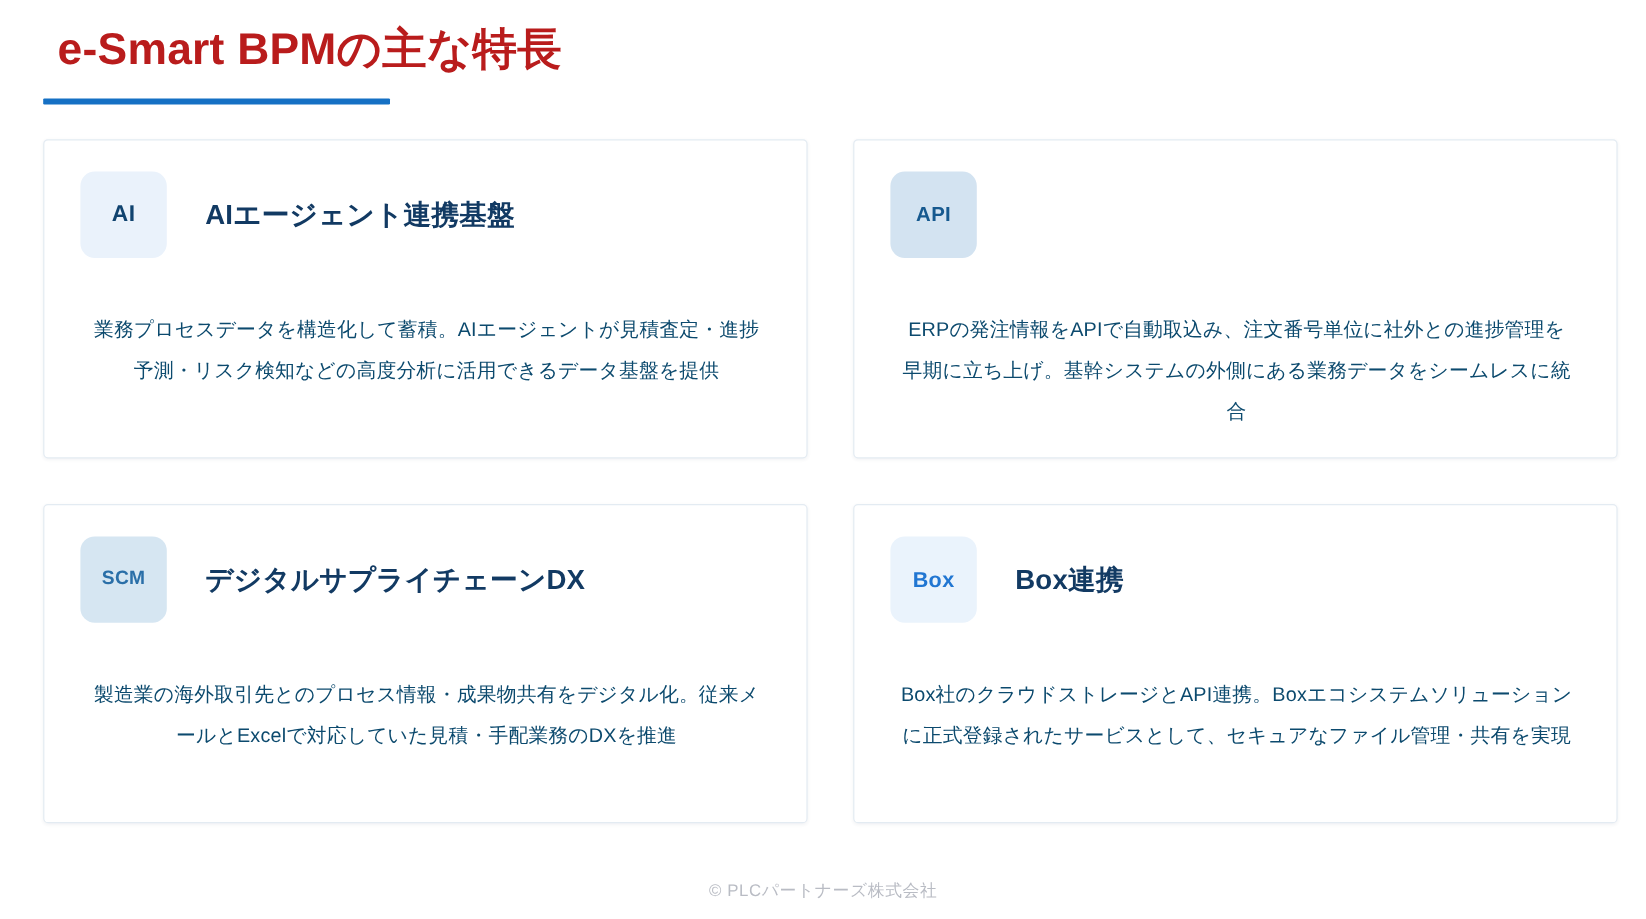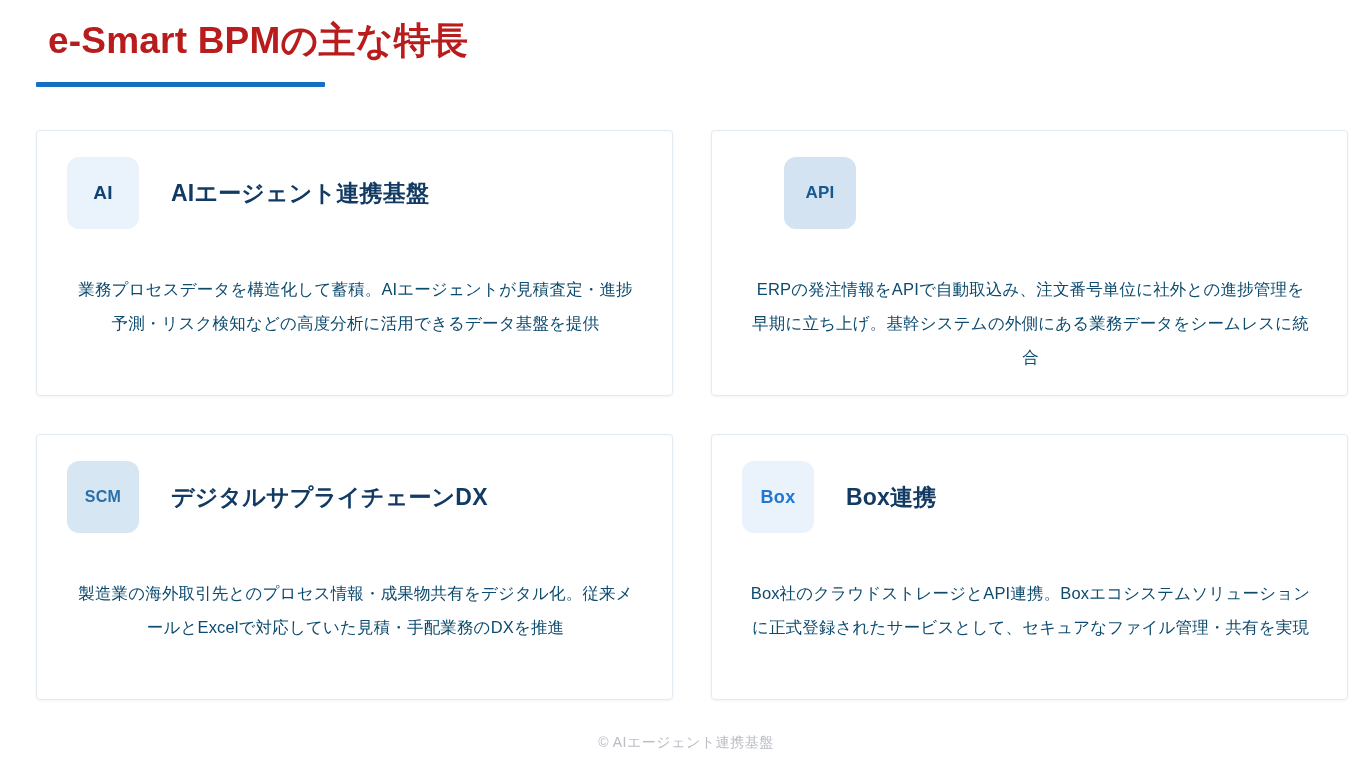--- a/index.html
+++ b/index.html
@@ -46,21 +46,21 @@
     width: 289px;
     height: 5px;
     background: #1570c4;
     border-radius: 1px;
   }
 
   
   .card-grid {
     position: absolute;
     left: 36px;
-    top: 130px;
+    top: 116px;
     width: 1312px;
     display: grid;
     grid-template-columns: 637px 637px;
     grid-template-rows: 266px 266px;
     column-gap: 38px;
     row-gap: 38px;
   }
 
   .card {
     position: relative;
@@ -87,21 +87,21 @@
     border-radius: 12px;
     display: flex;
     align-items: center;
     justify-content: center;
     font-size: 17px;
     font-weight: 700;
     letter-spacing: 0.3px;
     user-select: none;
   }
   .badge.badge-ai   { background: #eaf2fb; color: #10436f; font-size: 19px; }
-  .badge.badge-api  { background: #d3e3f1; color: #16598f; margin-left: 42px; }
+  .badge.badge-api  { background: #d3e3f1; color: #16598f; }
   .badge.badge-box  { background: #eaf3fc; color: #2176d2; font-size: 18px; }
   .badge.badge-scm  { background: #d6e6f2; color: #2a6fa8; font-size: 16px; }
 
   .card-title {
     margin: 8px;
     padding-top: 14px;
     font-size: 23px;
     font-weight: 700;
     color: #123a63;
     line-height: 1.3;
@@ -170,15 +170,15 @@
     <div class="card">
       <div class="card-head">
         <div class="badge badge-box">Box</div>
         <h2 class="card-title">Box連携</h2>
       </div>
       <p class="card-body">Box社のクラウドストレージとAPI連携。Boxエコシステムソリューションに正式登録されたサービスとして、セキュアなファイル管理・共有を実現</p>
     </div>
 
   </div>
 
-  <div class="footer">© AIエージェント連携基盤</div>
+  <div class="footer">© PLCパートナーズ株式会社</div>
 
 </div>
 
 </body></html>

